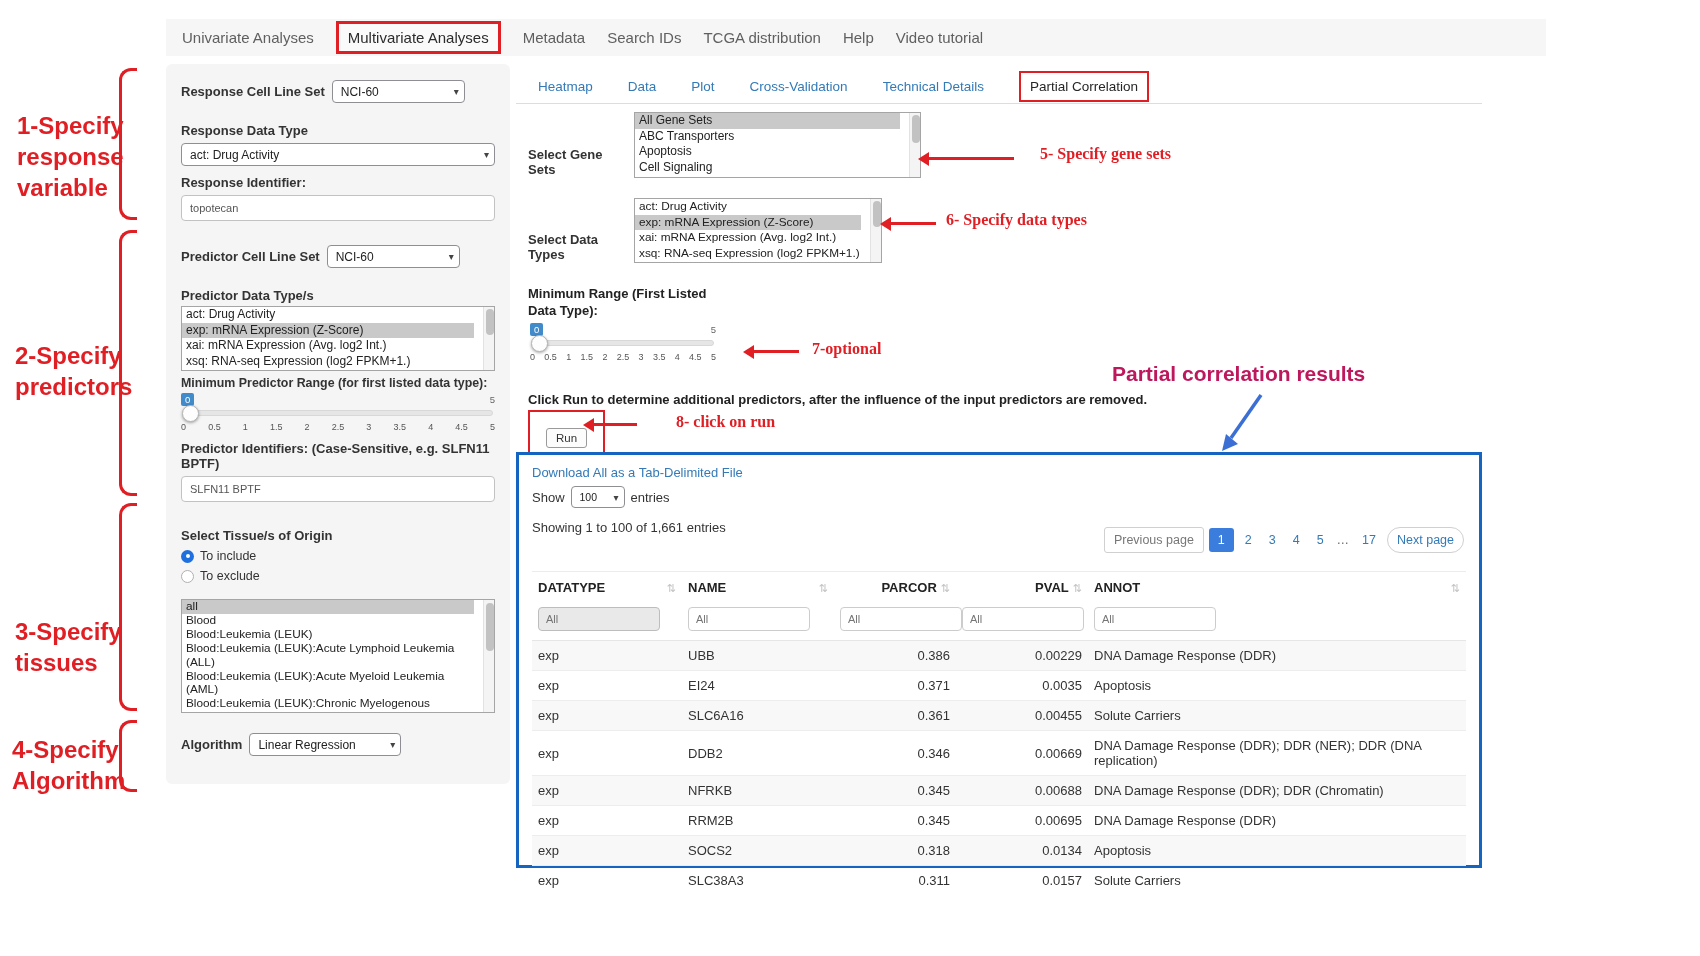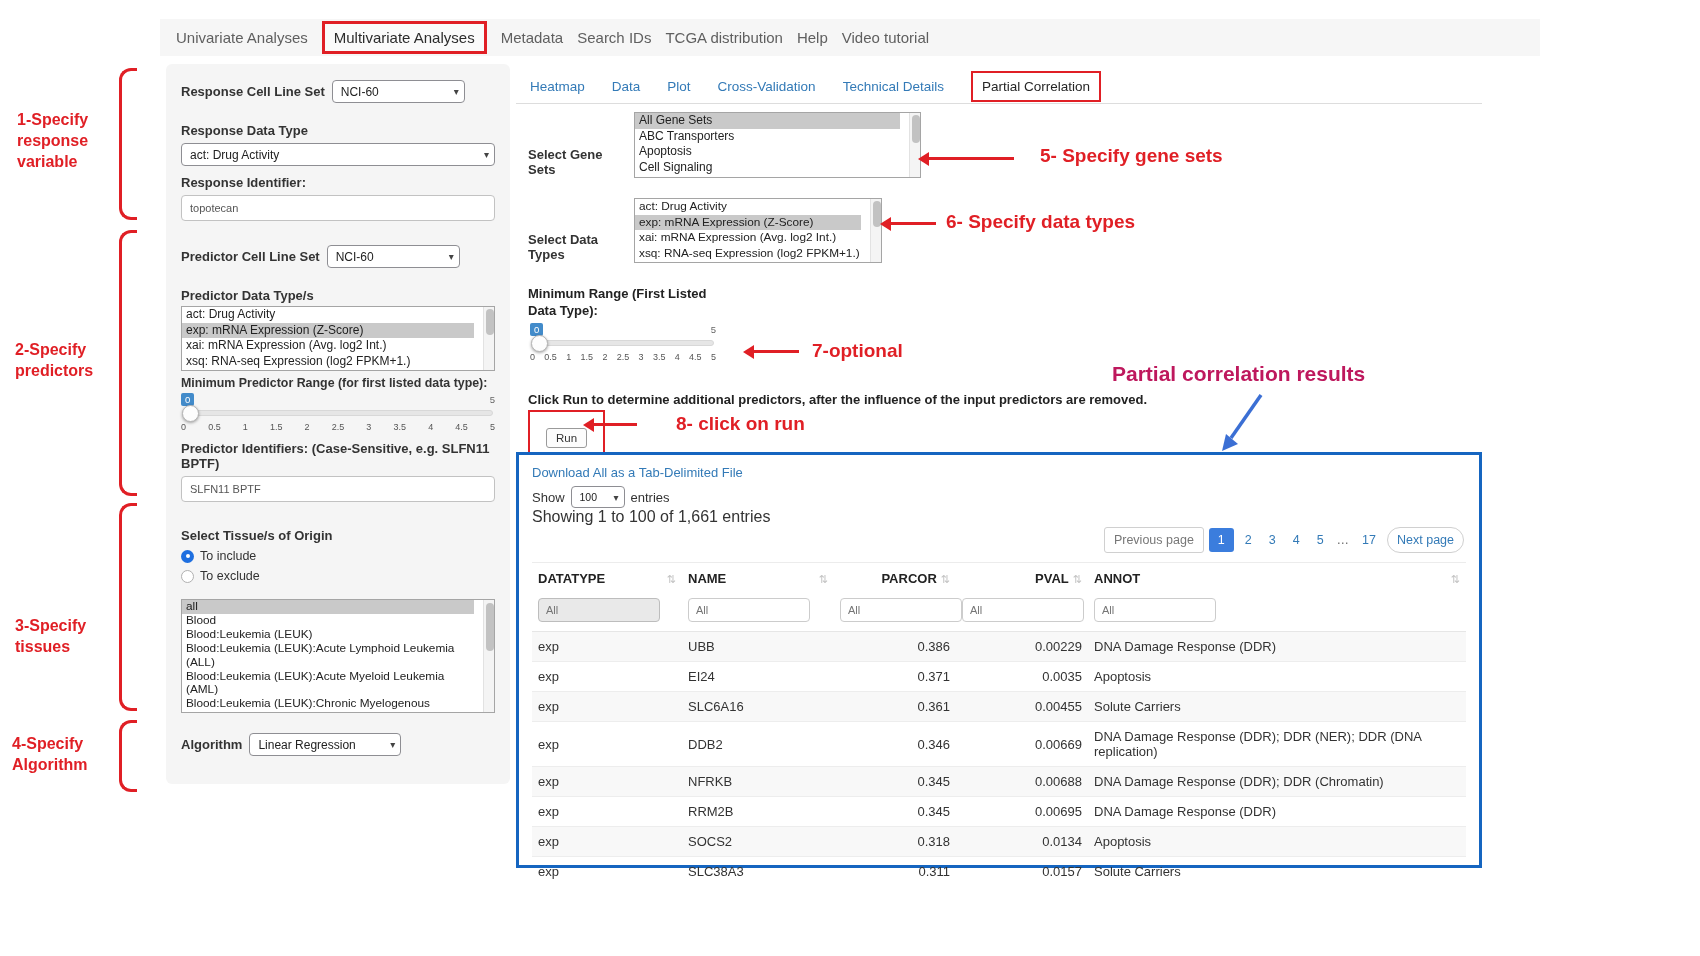--- a/index.html
+++ b/index.html
@@ -1,27 +1,27 @@
 <!DOCTYPE html>
 <html><head>
 <meta charset="utf-8">
 <style>
   * { margin:0; padding:0; box-sizing:border-box; }
   html,body { width:1700px; height:956px; }
   body { position:relative; background:#fff; font-family:"Liberation Sans",sans-serif; color:#333; overflow:hidden; }
 
   
-  .topnav { position:absolute; left:160px; top:19px; width:1380px; height:37px; background:#f6f6f6;
-            display:flex; align-items:center; gap:14px; padding:0 16px; font-size:15px; color:#5f5f5f; }
+  .topnav { position:absolute; left:166px; top:19px; width:1380px; height:37px; background:#f6f6f6;
+            display:flex; align-items:center; gap:22px; padding:0 16px; font-size:15px; color:#5f5f5f; }
   .nav-item { white-space:nowrap; cursor:pointer; }
   .nav-item.active { color:#2c2c2c; border:3px solid #e01f25; padding:5px 9px; background:#fafafa; }
 
   
-  .red-note { position:absolute; color:#e01f25; font-weight:bold; font-size:16px; line-height:1.3; }
-  .red-note.s { font-size:19px; }
+  .red-note { position:absolute; color:#e01f25; font-weight:bold; font-size:24px; line-height:1.3; }
+  .red-note.s { font-size:16px;font-family:Liberation Serif, serif; }
   .bracket { position:absolute; left:119px; width:18px; border:3.5px solid #e01f25; border-right:0;
              border-radius:12px 0 0 12px; }
   .r-arrow { position:absolute; height:3px; background:#e01f25; }
   .r-arrow::before { content:""; position:absolute; left:-10px; top:-5.5px; width:0; height:0;
                      border-top:7px solid transparent; border-bottom:7px solid transparent;
                      border-right:11px solid #e01f25; }
   .blue-note { position:absolute; color:#be185d; font-weight:bold; font-size:21px; }
   .blue-arrow { position:absolute; }
 
   
@@ -57,39 +57,39 @@
 
   .radio-row { display:flex; align-items:center; gap:6px; margin-top:6px; font-size:12.5px; color:#333; }
   .radio { width:13px; height:13px; border-radius:50%; border:1.5px solid #b0b0b0; background:#fff;
            position:relative; flex:0 0 auto; cursor:pointer; }
   .radio.checked { border:none; background:#1e6fe0; }
   .radio.checked::after { content:""; position:absolute; left:4.5px; top:4.5px; width:4px; height:4px;
                           background:#fff; border-radius:50%; }
 
   
   .tabs { position:absolute; left:530px; top:71px; display:flex; align-items:center; gap:27px; font-size:13.5px; }
-  .tab { color:#337ab7; cursor:pointer; white-space:nowrap; }
+  .tab { color:#337ab7; cursor:pointer; white-space:nowrap;margin-left:8px; }
   .tab.active { color:#262626; border:2.5px solid #e01f25; padding:6px 9px; }
   .tabs-line { position:absolute; left:516px; top:103px; width:966px; height:1px; background:#ddd; }
 
   .labeled-list { position:absolute; display:flex; align-items:flex-end; gap:5px; }
   .ll-label { font-weight:bold; font-size:13px; width:101px; padding-bottom:1px; }
 
   .help-bold { position:absolute; font-weight:bold; font-size:13px; color:#222; line-height:1.3; }
   .run-frame { position:absolute; border:2.5px solid #e01f25; padding:16px; }
   .run-btn { background:#fcfcfc; border:1px solid #9a9a9a; border-radius:3px; font-size:11.5px; color:#333;
              padding:3px 9px; font-family:inherit; cursor:pointer; }
 
   
   .results { position:absolute; left:516px; top:452px; width:966px; height:416px; border:3px solid #1565c0;
              background:#fff; padding:10px 13px; font-size:13px; }
   .link { color:#337ab7; font-size:13px; cursor:pointer; }
   .show-row { margin-top:6px; display:flex; align-items:center; gap:6px; font-size:13px; color:#333; }
   .show-select { width:54px; height:22px; font-size:10.5px; }
-  .showing { font-size:16px; color:#333; }
+  .showing { margin-top:12px; font-size:13px; color:#333; }
   .pagination { position:absolute; right:15px; top:72px; display:flex; align-items:center; gap:5px; font-size:12.5px; }
   .pg-btn { border:1px solid #d0d0d0; border-radius:3px; padding:5px 9px; color:#777; cursor:pointer; white-space:nowrap; }
   .pg-btn.blue { color:#337ab7;border-radius:13px; }
   .pg-num { color:#337ab7; padding:5px 6px; cursor:pointer; }
   .pg-num.active { background:#3b7ddd; color:#fff; border-radius:3px; padding:5px 9px; }
   .pg-ellipsis { color:#666; padding:0 2px; }
 
   table.res { width:100%; border-collapse:collapse; margin-top:36px; table-layout:fixed; }
   .res th { font-size:13px; color:#222; padding:8px 6px; border-top:1px solid #ececec; text-align:left; cursor:pointer; }
   .th-inner { display:flex; align-items:center; justify-content:space-between; font-weight:bold; }

